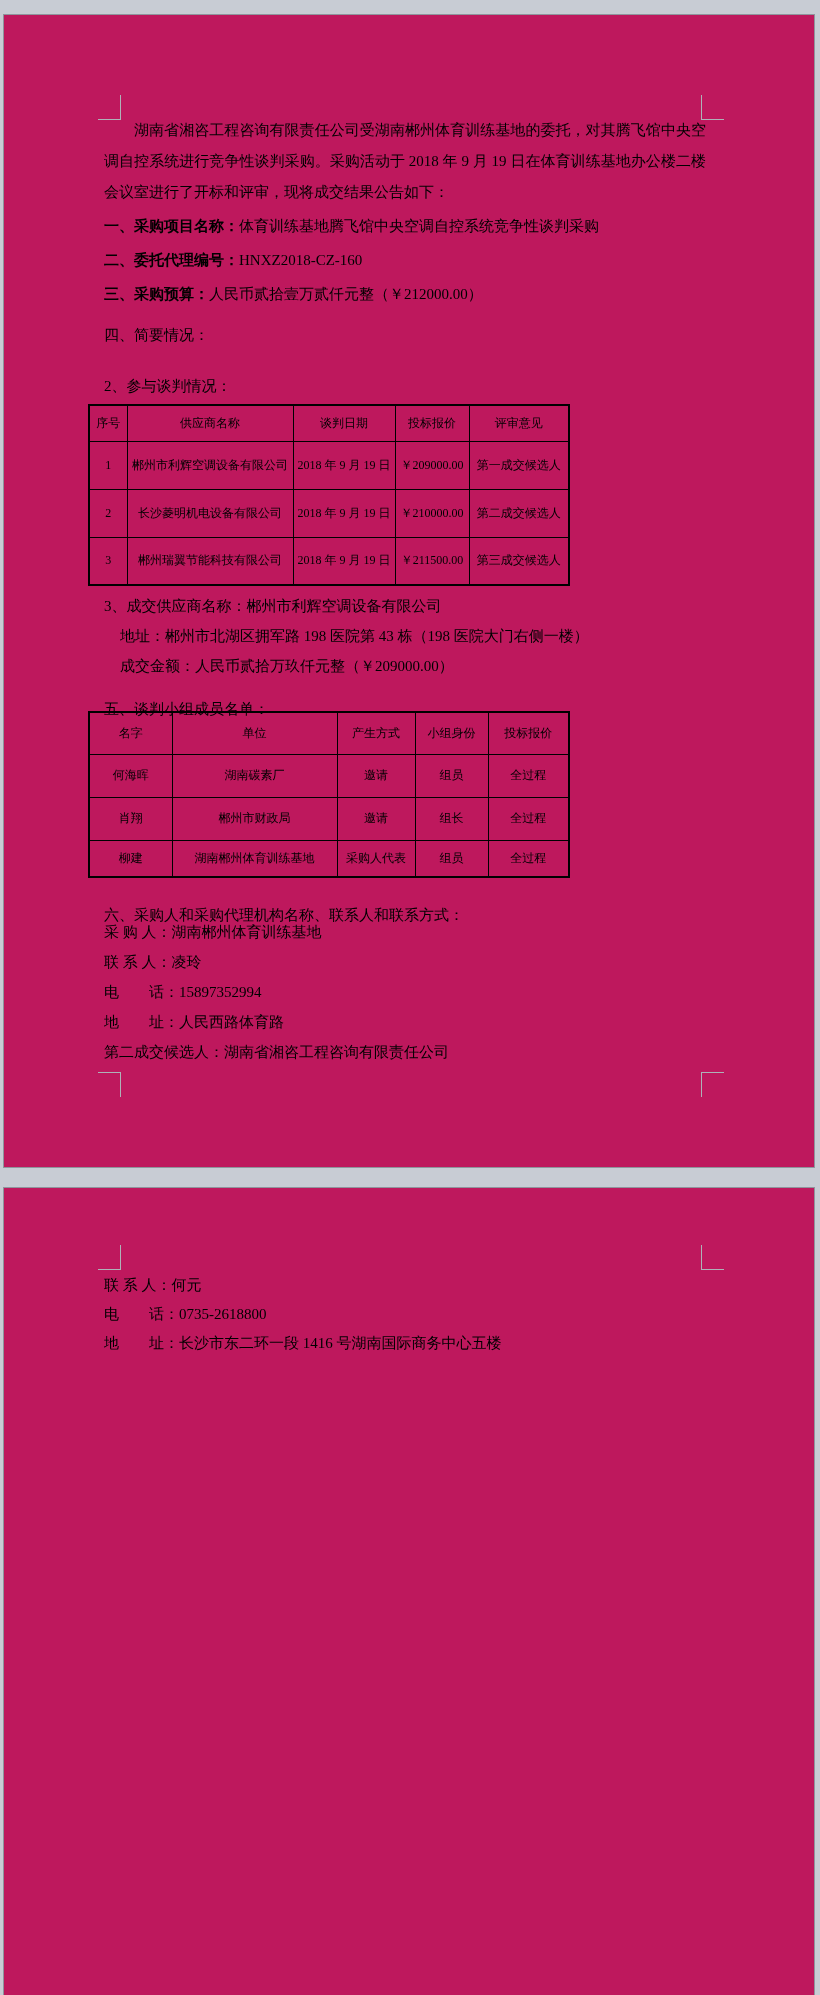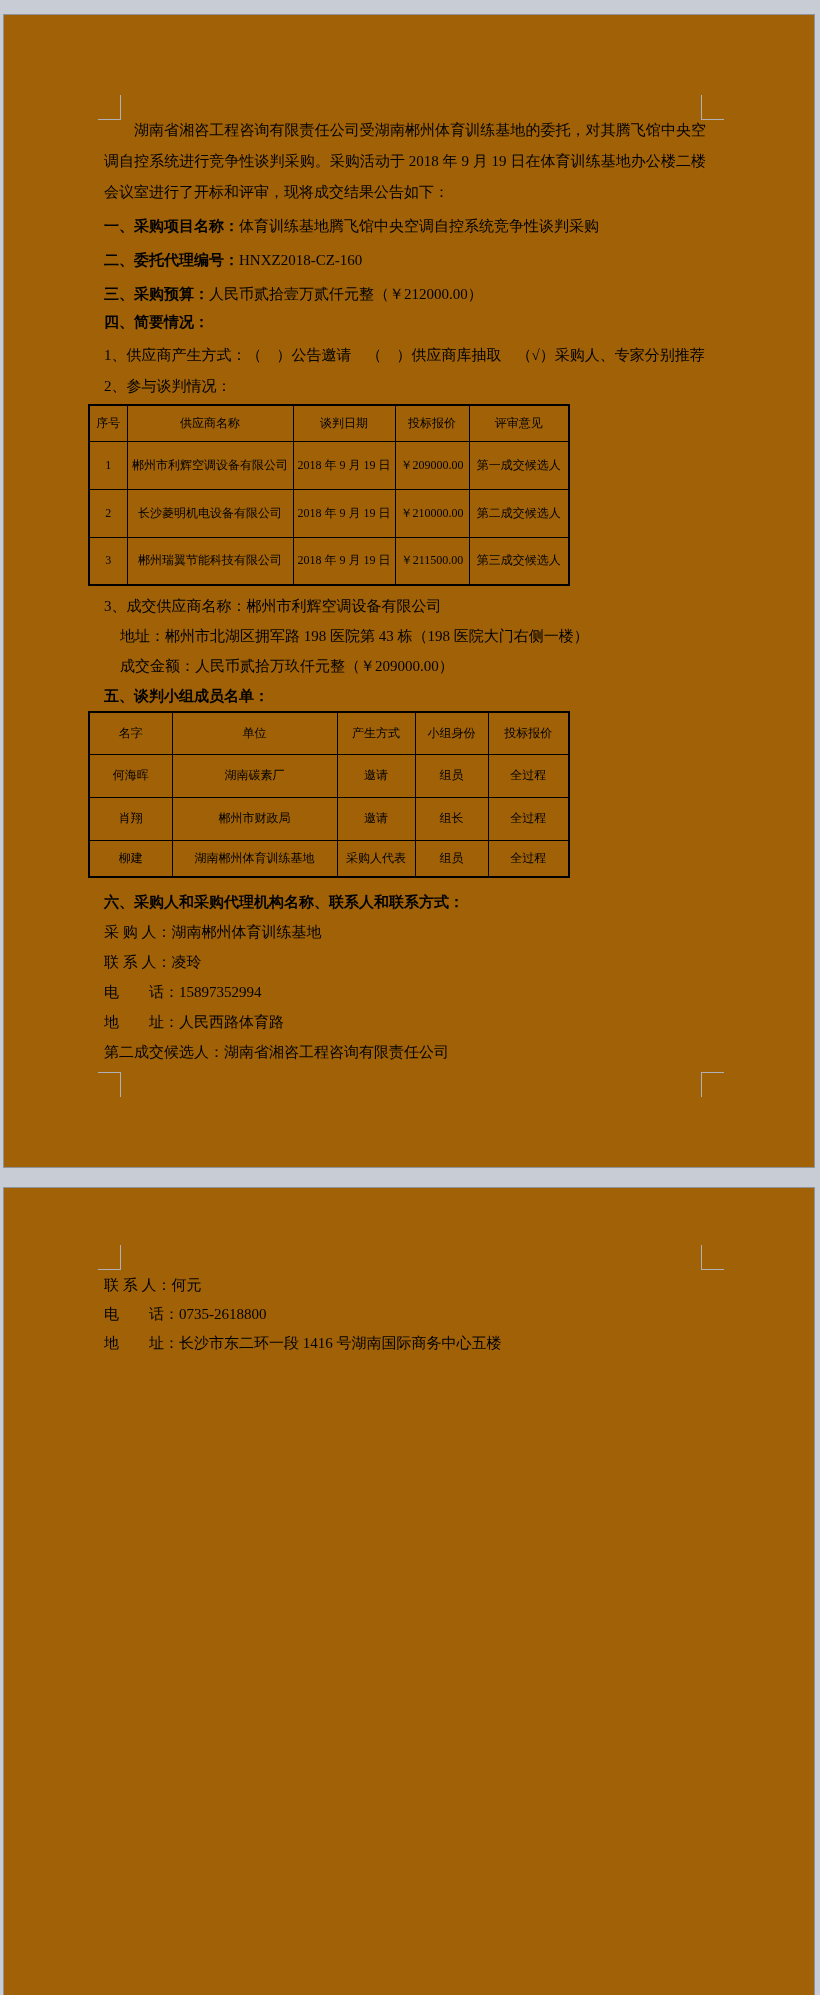--- a/index.html
+++ b/index.html
@@ -5,39 +5,39 @@
   html,body{margin:0;padding:0;}
   body{
     width:820px;height:1995px;
     background:#c8ccd4;
     font-family:"Liberation Serif","DejaVu Serif",serif;
     color:#000;
   }
   .canvas{position:relative;width:820px;height:1995px;overflow:hidden;}
   .page{
     position:absolute;left:3px;width:812px;
-    background:#a16207;
+    background:#be185d;
     border:1px solid #8f949c;
     box-sizing:border-box;
   }
   .page1{top:14px;height:1154px;}
   .page2{top:1187px;height:900px;}
   
   .mark{position:absolute;width:22px;height:24px;}
   .mark-tl{border-right:1px solid #aeb2b8;border-bottom:1px solid #aeb2b8;}
   .mark-tr{border-left:1px solid #aeb2b8;border-bottom:1px solid #aeb2b8;}
   .mark-bl{border-right:1px solid #aeb2b8;border-top:1px solid #aeb2b8;}
   .mark-br{border-left:1px solid #aeb2b8;border-top:1px solid #aeb2b8;}
   
   .t{
     position:absolute;left:100px;margin:0;
     font-size:15px;line-height:18px;white-space:nowrap;
   }
   .t b{font-weight:bold;}
-  .bold{font-weight:bold;}
+  .bold{font-weight:normal;margin-top:13px;}
   .indent{left:116px;}
   .para{
     top:100px;width:602px;
     line-height:31px;text-indent:2em;
     text-align:justify;white-space:normal;
   }
   
   .doc-table{
     position:absolute;left:84px;
     border-collapse:collapse;table-layout:fixed;
@@ -65,21 +65,20 @@
     <p class="t para">湖南省湘咨工程咨询有限责任公司受湖南郴州体育训练基地的委托，对其腾飞馆中央空调自控系统进行竞争性谈判采购。采购活动于 2018 年 9 月 19 日在体育训练基地办公楼二楼会议室进行了开标和评审，现将成交结果公告如下：</p>
 
     <p class="t" style="top:202px"><b>一、采购项目名称：</b><span>体育训练基地腾飞馆中央空调自控系统竞争性谈判采购</span></p>
 
     <p class="t" style="top:236px"><b>二、委托代理编号：</b><span>HNXZ2018-CZ-160</span></p>
 
     <p class="t" style="top:270px"><b>三、采购预算：</b><span>人民币贰拾壹万贰仟元整（￥212000.00）</span></p>
 
     <p class="t bold" style="top:298px">四、简要情况：</p>
 
-    <p class="t" style="top:331px">1、供应商产生方式：（　）公告邀请　（　）供应商库抽取　（√）采购人、专家分别推荐</p>
     <p class="t" style="top:362px">2、参与谈判情况：</p>
 
     <table class="doc-table" style="top:389px">
       <colgroup>
         <col style="width:38px">
           <col style="width:166px">
           <col style="width:102px">
           <col style="width:74px">
           <col style="width:100px">
       </colgroup>

